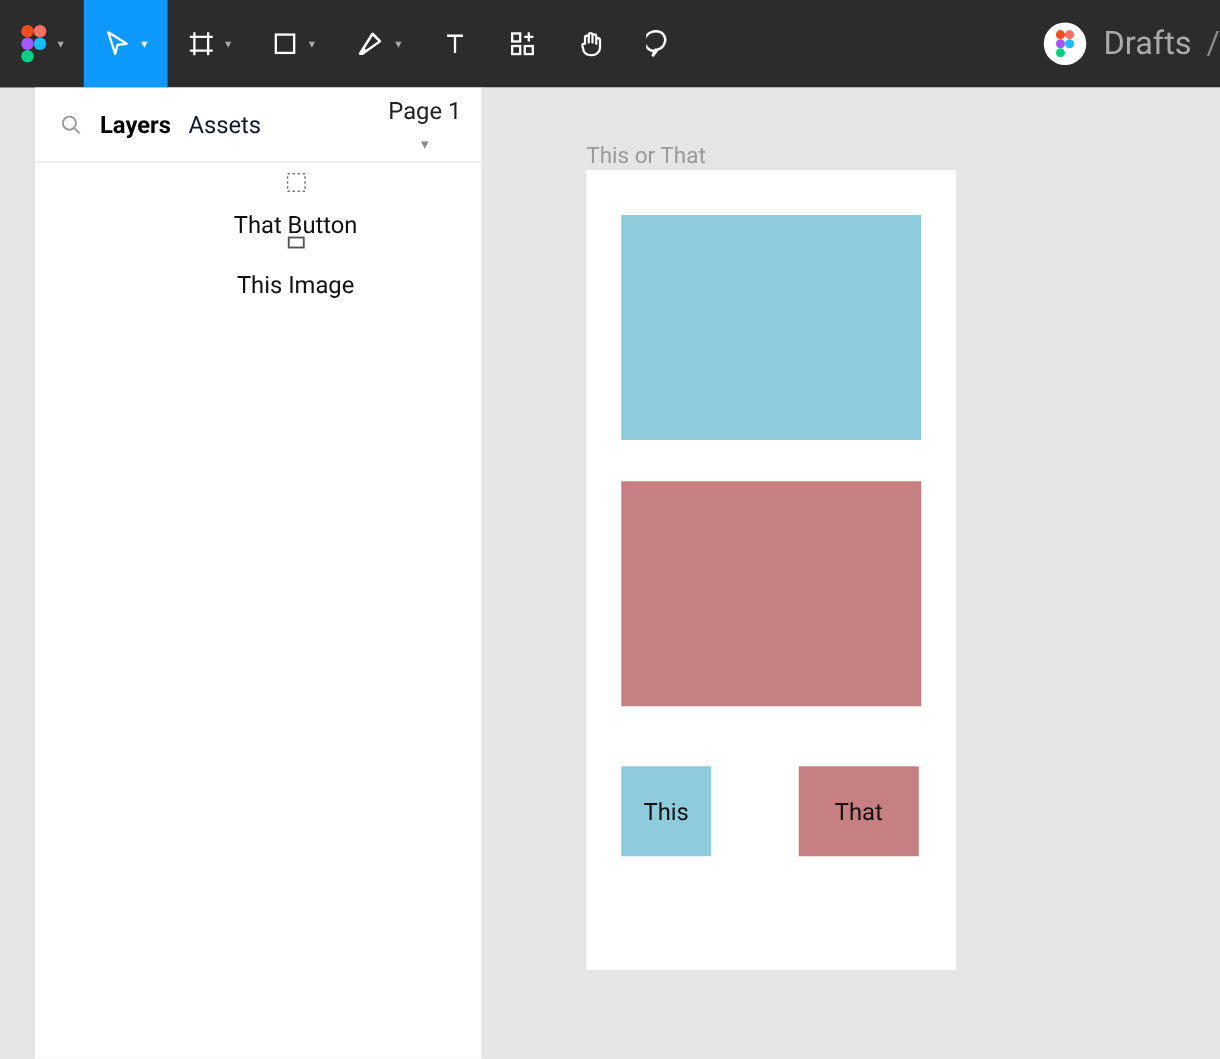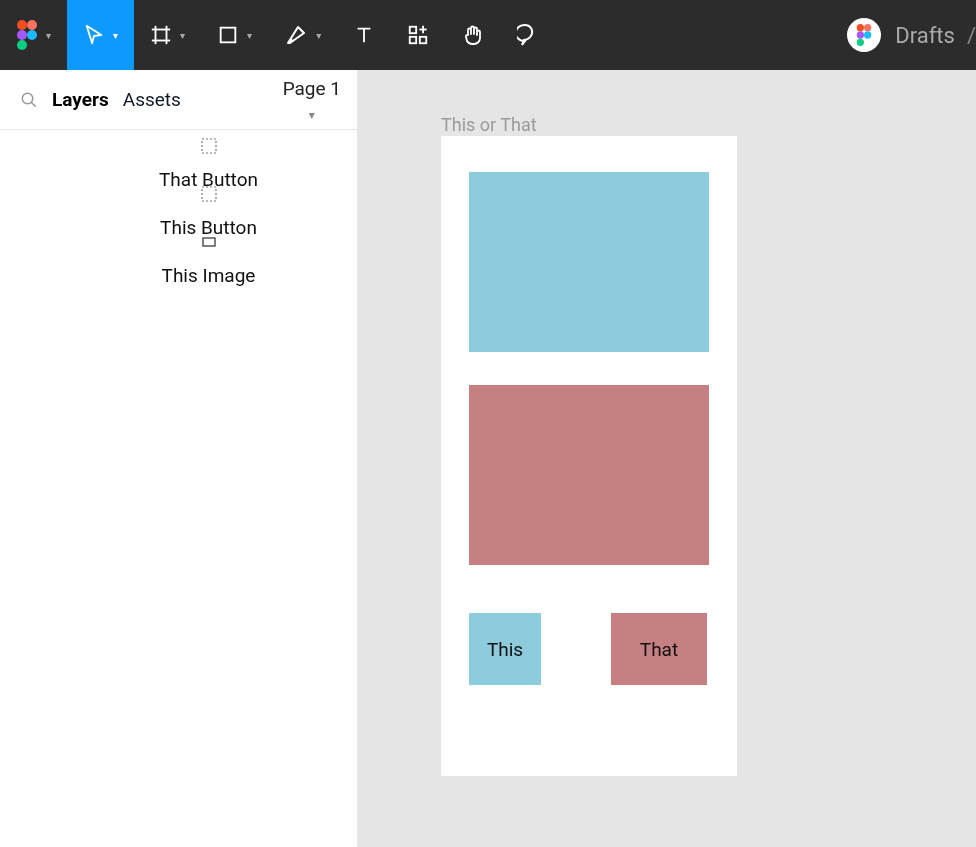--- a/index.html
+++ b/index.html
@@ -40,21 +40,21 @@
     .toolbar-spacer { flex: 1; }
     .figma-logo-circle {
       width: 34px; height: 34px; border-radius: 50%;
       background: #fff; display:flex; align-items:center; justify-content:center;
       margin-right: 14px;
     }
     .crumbs {
       display: flex;
       align-items: center;
       gap: 12px;
-      font-size: 22px;
+      font-size: 26px;
       padding-right: 0;
     }
     .crumb-drafts { color: #aaaaaa; }
     .crumb-sep { color: #888; }
     .crumb-file { color: #ffffff; white-space: nowrap; }
 
     
     .main {
       flex: 1;
       display: flex;
@@ -106,21 +106,21 @@
       position: relative;
       overflow: hidden;
     }
     .frame-label {
       position: absolute;
       left: 441px;
       top: 44px;
       font-size: 18px;
       color: #9a9a9a;
     }
-    .main { position: relative; }
+    .main { position: relative; padding-left: 28px; }
     .frame {
       position: absolute;
       left: 441px;
       top: 66px;
       width: 296px;
       height: 640px;
       background: #ffffff;
     }
     
     .img-this {
@@ -303,28 +303,20 @@
 
       <div class="layer-row child">
         <span class="layer-icon dim">
           <svg width="16" height="16" viewBox="0 0 16 16" stroke="#777" stroke-width="1.2" fill="none" stroke-dasharray="2 2">
               <rect x="1" y="1" width="14" height="14"></rect>
             </svg>
         </span>
         <span class="name">That Button</span>
       </div>
 
-      <div class="layer-row child">
-        <span class="layer-icon dim">
-          <svg width="16" height="16" viewBox="0 0 16 16" stroke="#777" stroke-width="1.2" fill="none" stroke-dasharray="2 2">
-              <rect x="1" y="1" width="14" height="14"></rect>
-            </svg>
-        </span>
-        <span class="name">This Button</span>
-      </div>
 
 
       <div class="layer-row child">
         <span class="layer-icon dim">
           <svg width="16" height="16" viewBox="0 0 16 16" stroke="#555" stroke-width="1.5" fill="none">
               <rect x="2" y="4" width="12" height="8"></rect>
             </svg>
         </span>
         <span class="name">This Image</span>
       </div>

